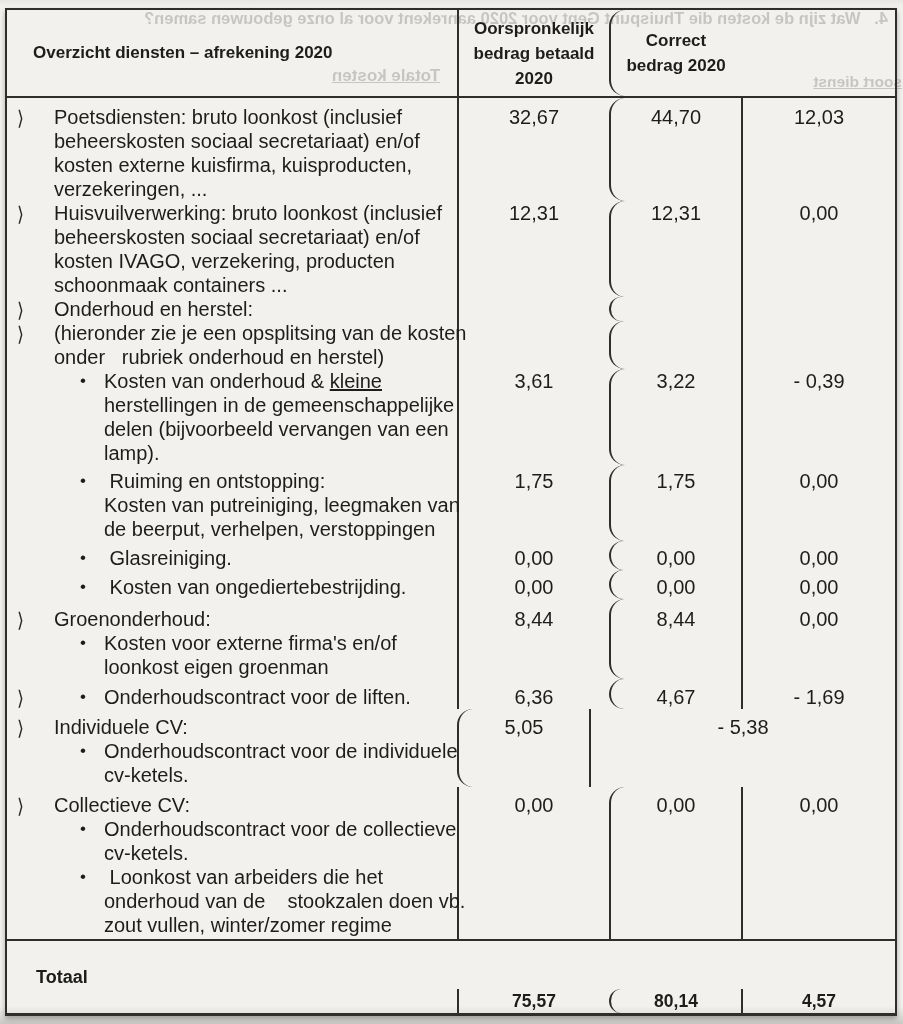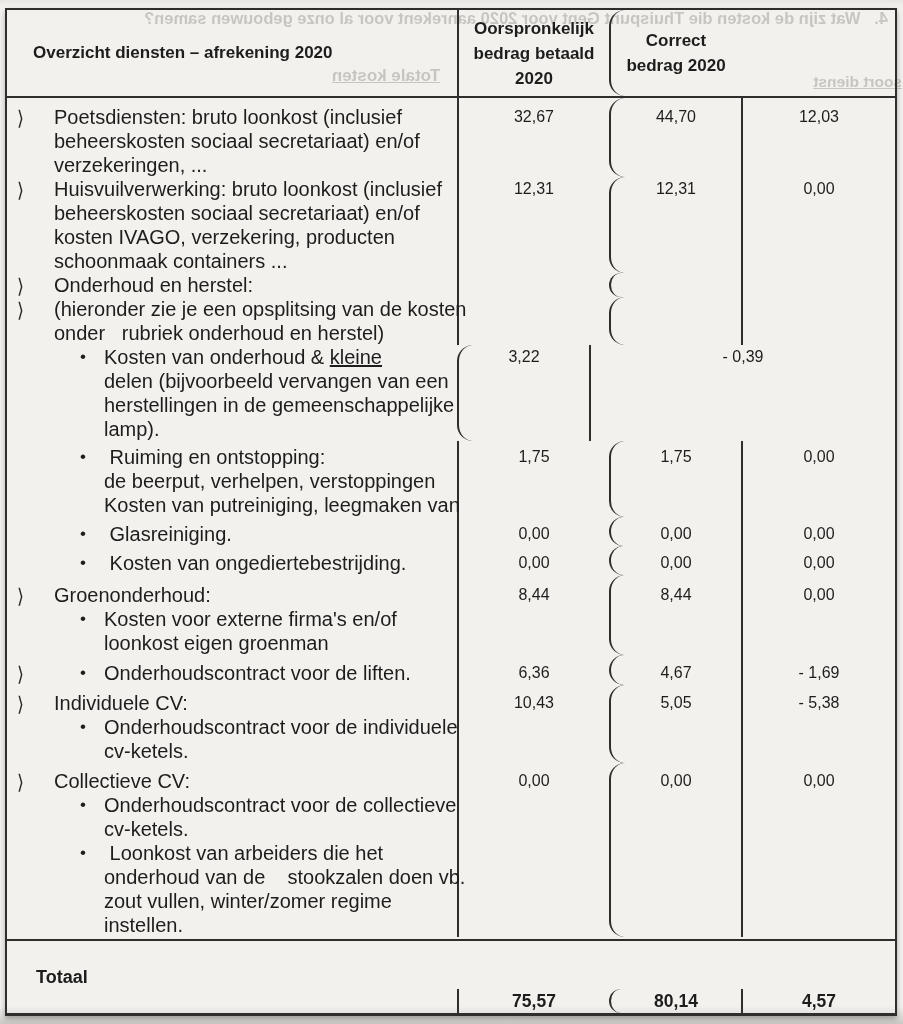--- a/index.html
+++ b/index.html
@@ -56,21 +56,21 @@
   .blk  { position:relative; }
   .chev-blk   { padding-left:47px; }
   .bullet-blk { padding-left:97px; }
   .chev {
     position:absolute; left:10px; top:0; line-height:24px;
     font-size:18px; color:#2c2b29; transform:scaleY(1.12); transform-origin:top;
   }
   .dot { position:absolute; left:73px; top:0; line-height:24px; font-size:17px; }
   .u { text-decoration:underline; }
 
-  .num { text-align:center; font-size:16px; line-height:24px; white-space:pre; }
+  .num { text-align:center; font-size:20px; line-height:24px; white-space:pre; }
 
   
   .total { border-top:2.5px solid #2f2e2c; font-weight:bold; }
   .total .cell { display:flex; align-items:center; }
   .total .c-desc { padding-left:29px; font-size:18px; }
   .total .num { justify-content:center; font-size:17.5px;margin-top:48px; }
 </style>
 </head>
 <body>
 
@@ -95,20 +95,21 @@
     </div>
 
     <div class="tbody">
 
       <div class="trow">
         <div class="cell c-desc">
           <div class="blk chev-blk">
             <span class="chev">⟩</span>
             <div class="line">Poetsdiensten: bruto loonkost (inclusief</div>
             <div class="line">beheerskosten sociaal secretariaat) en/of</div>
+            <div class="line">kosten externe kuisfirma, kuisproducten,</div>
             <div class="line">verzekeringen, ...</div>
           </div>
         </div>
         <div class="cell c-v1 num">32,67</div>
         <div class="cell c-v2 num">44,70</div>
         <div class="cell c-v3 num">12,03</div>
       </div>
 
       <div class="trow">
         <div class="cell c-desc">
@@ -148,36 +149,37 @@
         <div class="cell c-v1 num"></div>
           <div class="cell c-v2 num"></div>
           <div class="cell c-v3 num"></div>
       </div>
 
       <div class="trow">
         <div class="cell c-desc">
           <div class="blk bullet-blk">
             <span class="dot">•</span>
             <div class="line"><span>Kosten van onderhoud &amp; </span><span class="u">kleine</span></div>
+            <div class="line">herstellingen in de gemeenschappelijke</div>
             <div class="line">delen (bijvoorbeeld vervangen van een</div>
-            <div class="line">herstellingen in de gemeenschappelijke</div>
             <div class="line">lamp).</div>
           </div>
         </div>
+        <div class="cell c-v1 num">3,61</div>
         <div class="cell c-v2 num">3,22</div>
         <div class="cell c-v3 num">- 0,39</div>
       </div>
 
       <div class="trow gap4">
         <div class="cell c-desc">
           <div class="blk bullet-blk">
             <span class="dot">•</span>
             <div class="line"> Ruiming en ontstopping:</div>
+            <div class="line">Kosten van putreiniging, leegmaken van</div>
             <div class="line">de beerput, verhelpen, verstoppingen</div>
-            <div class="line">Kosten van putreiniging, leegmaken van</div>
           </div>
         </div>
         <div class="cell c-v1 num">1,75</div>
         <div class="cell c-v2 num">1,75</div>
         <div class="cell c-v3 num">0,00</div>
       </div>
 
       <div class="trow gap5">
         <div class="cell c-desc">
           <div class="blk bullet-blk">
@@ -239,21 +241,20 @@
           <div class="blk chev-blk">
             <span class="chev">⟩</span>
             <div class="line">Individuele CV:</div>
           </div>
           <div class="blk bullet-blk">
             <span class="dot">•</span>
             <div class="line">Onderhoudscontract voor de individuele</div>
             <div class="line">cv-ketels.</div>
           </div>
         </div>
-        <div class="cell c-v1 num">10,43</div>
         <div class="cell c-v2 num">5,05</div>
         <div class="cell c-v3 num">- 5,38</div>
       </div>
 
       <div class="trow gap6">
         <div class="cell c-desc">
           <div class="blk chev-blk">
             <span class="chev">⟩</span>
             <div class="line">Collectieve CV:</div>
           </div>

